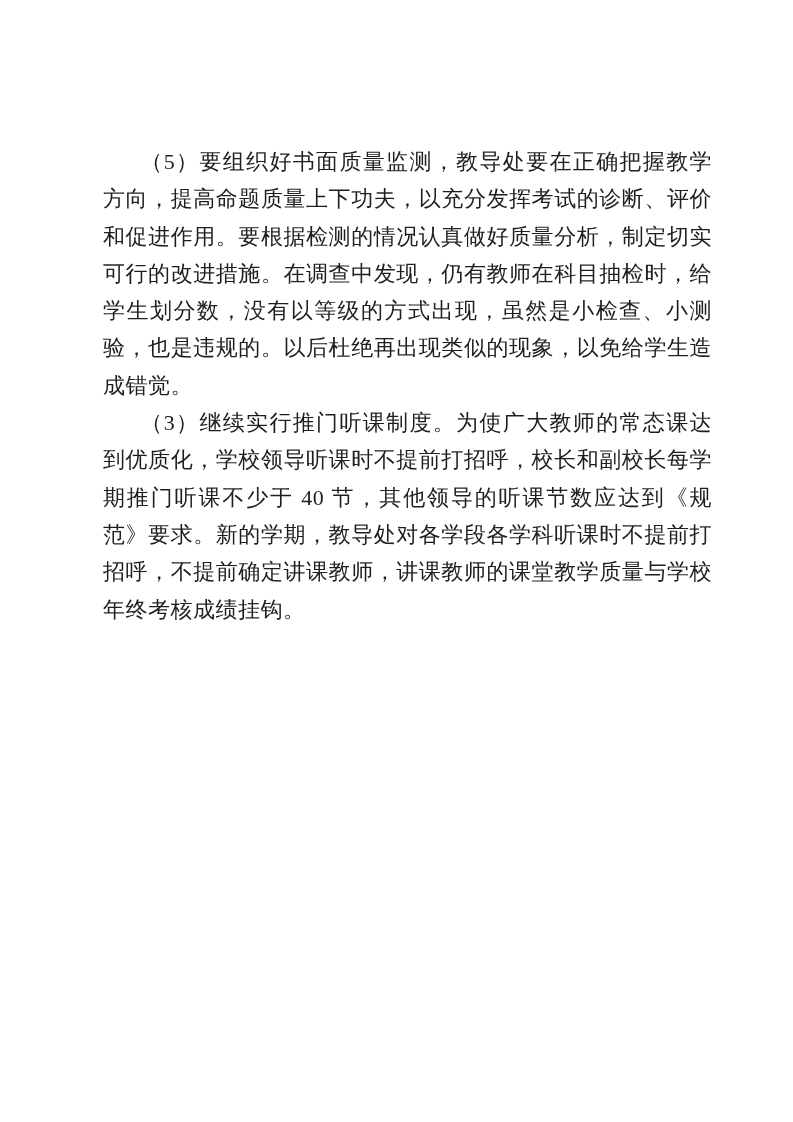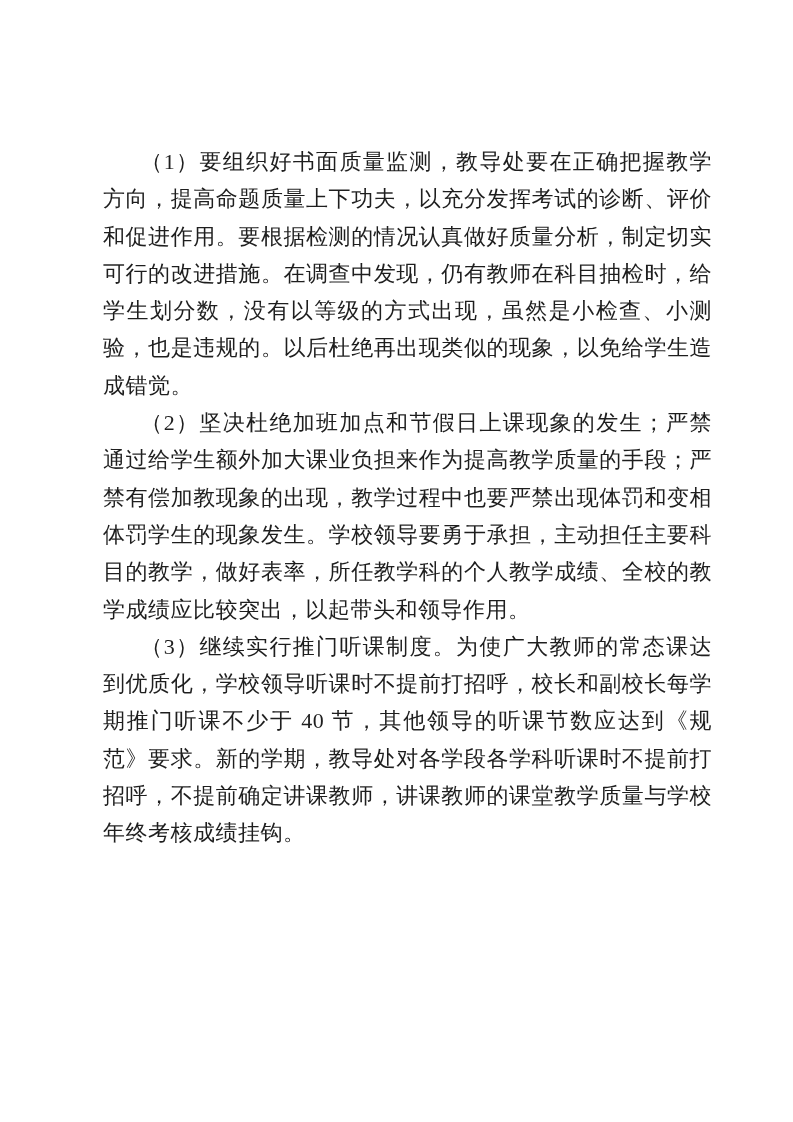--- a/index.html
+++ b/index.html
@@ -33,17 +33,16 @@
   }
   .para.bold {
     font-weight: bold;
   }
 </style>
 </head>
 <body>
 
 <div class="page">
   <div class="doc-content">
-    <p class="para">（1）要组织好书面质量监测，教导处要在正确把握教学方向，提高命题质量上下功夫，以充分发挥考试的诊断、评价和促进作用。要根据检测的情况认真做好质量分析，制定切实可行的改进措施。在调查中发现，仍有教师在科目抽检时，给学生划分数，没有以等级的方式出现，虽然是小检查、小测验，也是违规的。以后杜绝再出现类似的现象，以免给学生造成错觉。</p>
-    <p class="para">（2）坚决杜绝加班加点和节假日上课现象的发生；严禁通过给学生额外加大课业负担来作为提高教学质量的手段；严禁有偿加教现象的出现，教学过程中也要严禁出现体罚和变相体罚学生的现象发生。学校领导要勇于承担，主动担任主要科目的教学，做好表率，所任教学科的个人教学成绩、全校的教学成绩应比较突出，以起带头和领导作用。</p>
+    <p class="para">（5）要组织好书面质量监测，教导处要在正确把握教学方向，提高命题质量上下功夫，以充分发挥考试的诊断、评价和促进作用。要根据检测的情况认真做好质量分析，制定切实可行的改进措施。在调查中发现，仍有教师在科目抽检时，给学生划分数，没有以等级的方式出现，虽然是小检查、小测验，也是违规的。以后杜绝再出现类似的现象，以免给学生造成错觉。</p>
     <p class="para">（3）继续实行推门听课制度。为使广大教师的常态课达到优质化，学校领导听课时不提前打招呼，校长和副校长每学期推门听课不少于 40 节，其他领导的听课节数应达到《规范》要求。新的学期，教导处对各学段各学科听课时不提前打招呼，不提前确定讲课教师，讲课教师的课堂教学质量与学校年终考核成绩挂钩。</p>
   </div>
 </div>
 
 </body></html>

